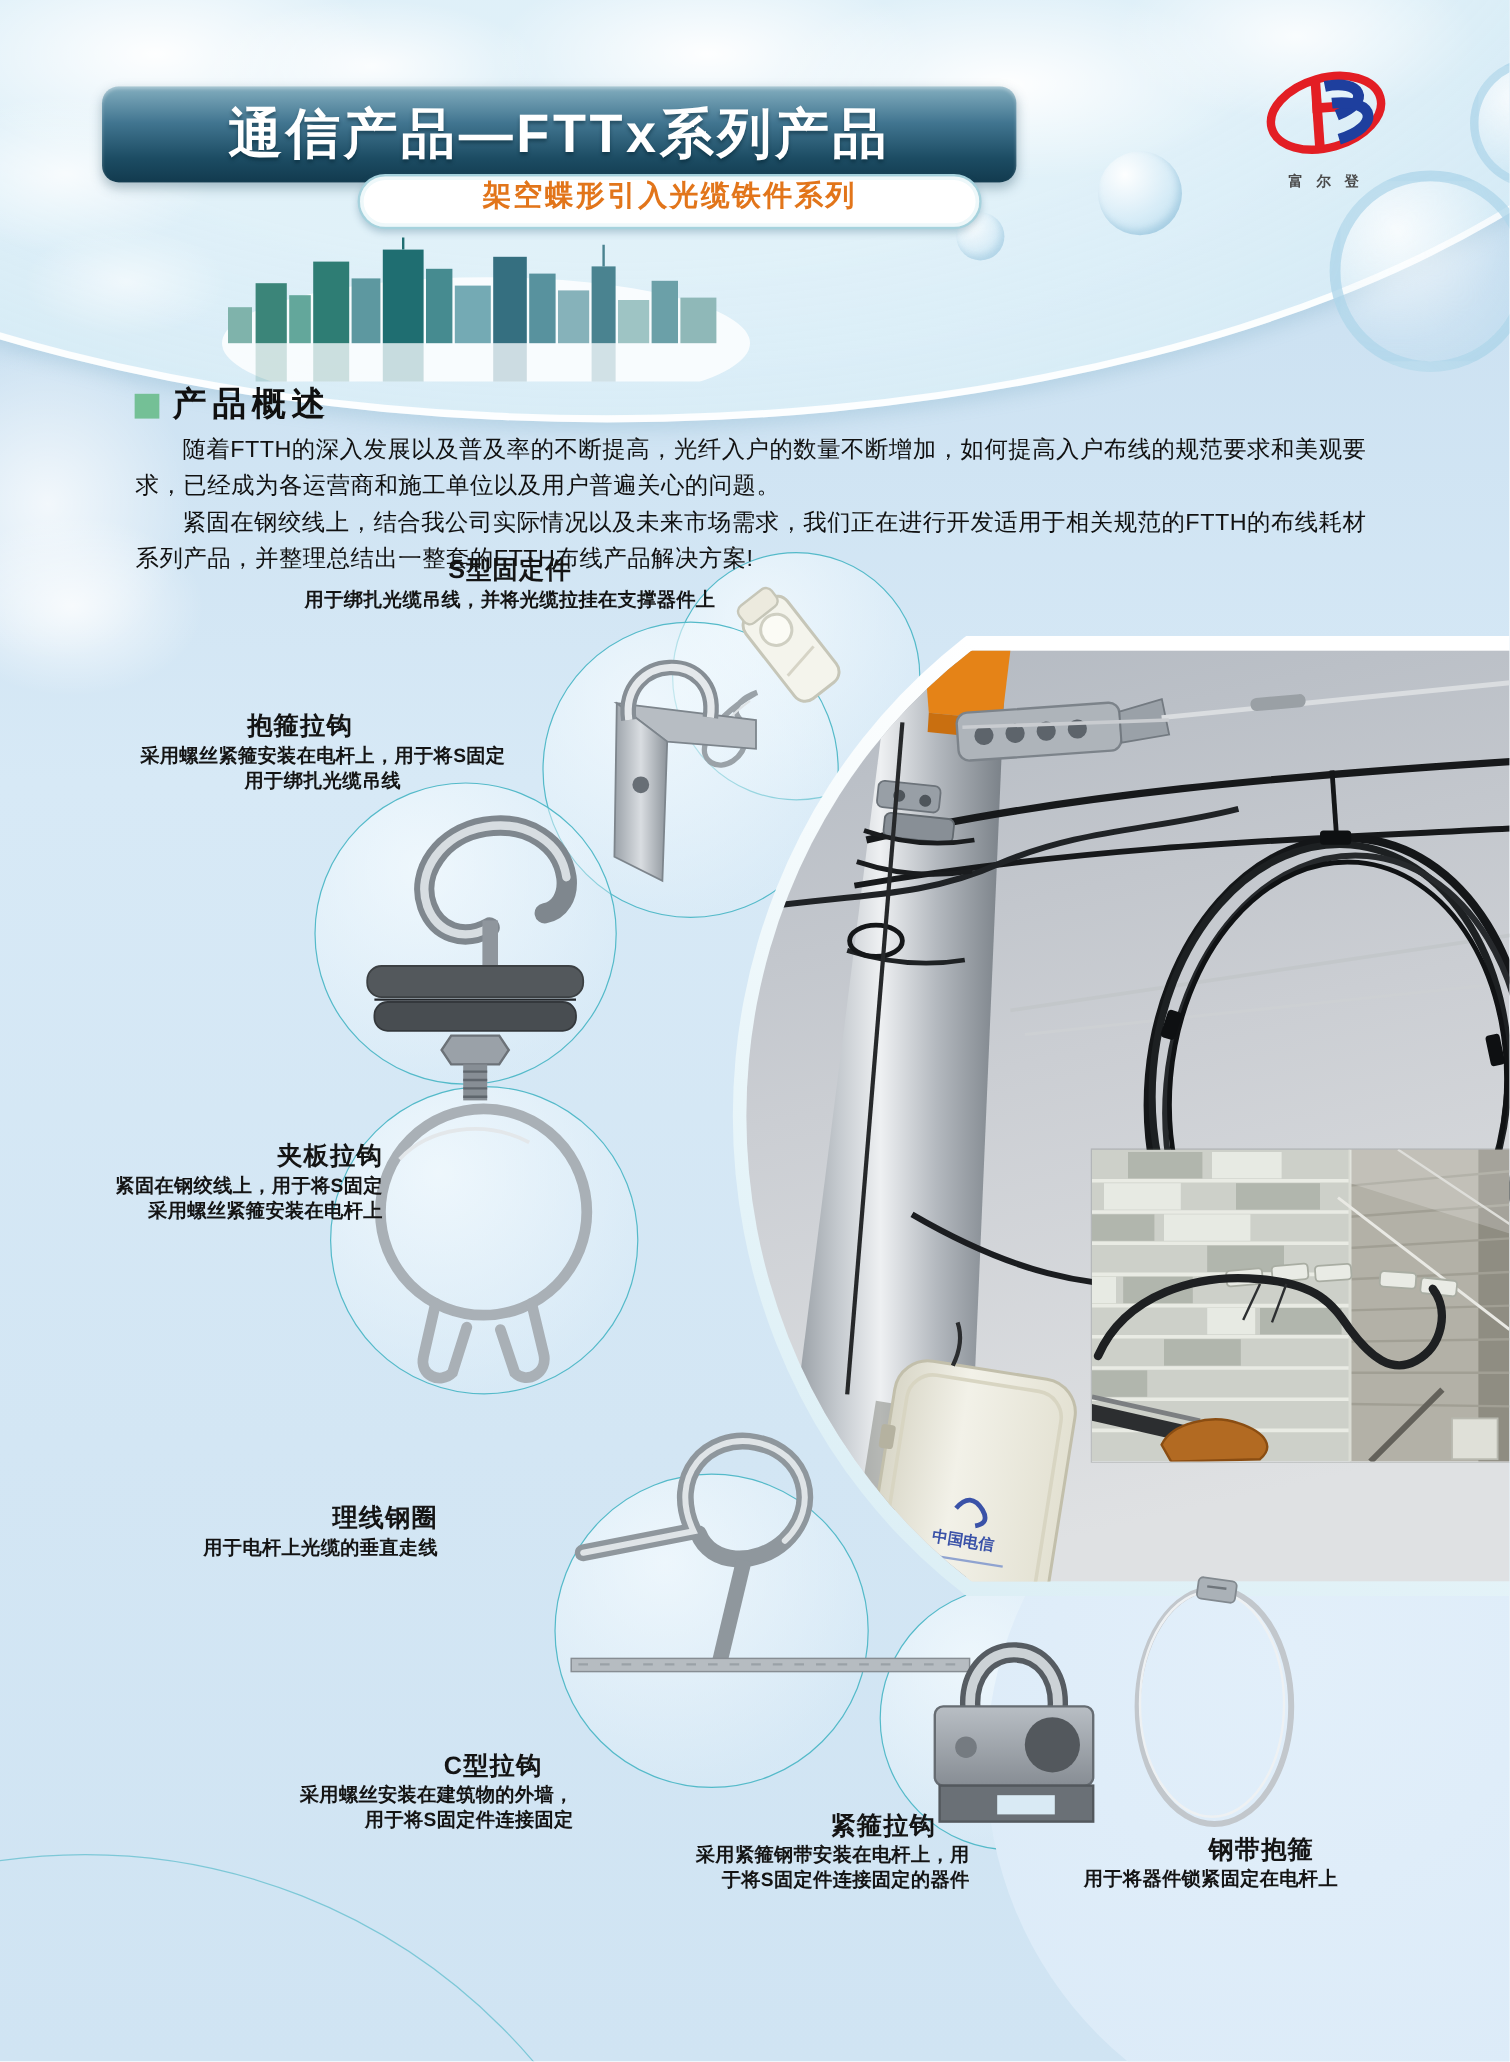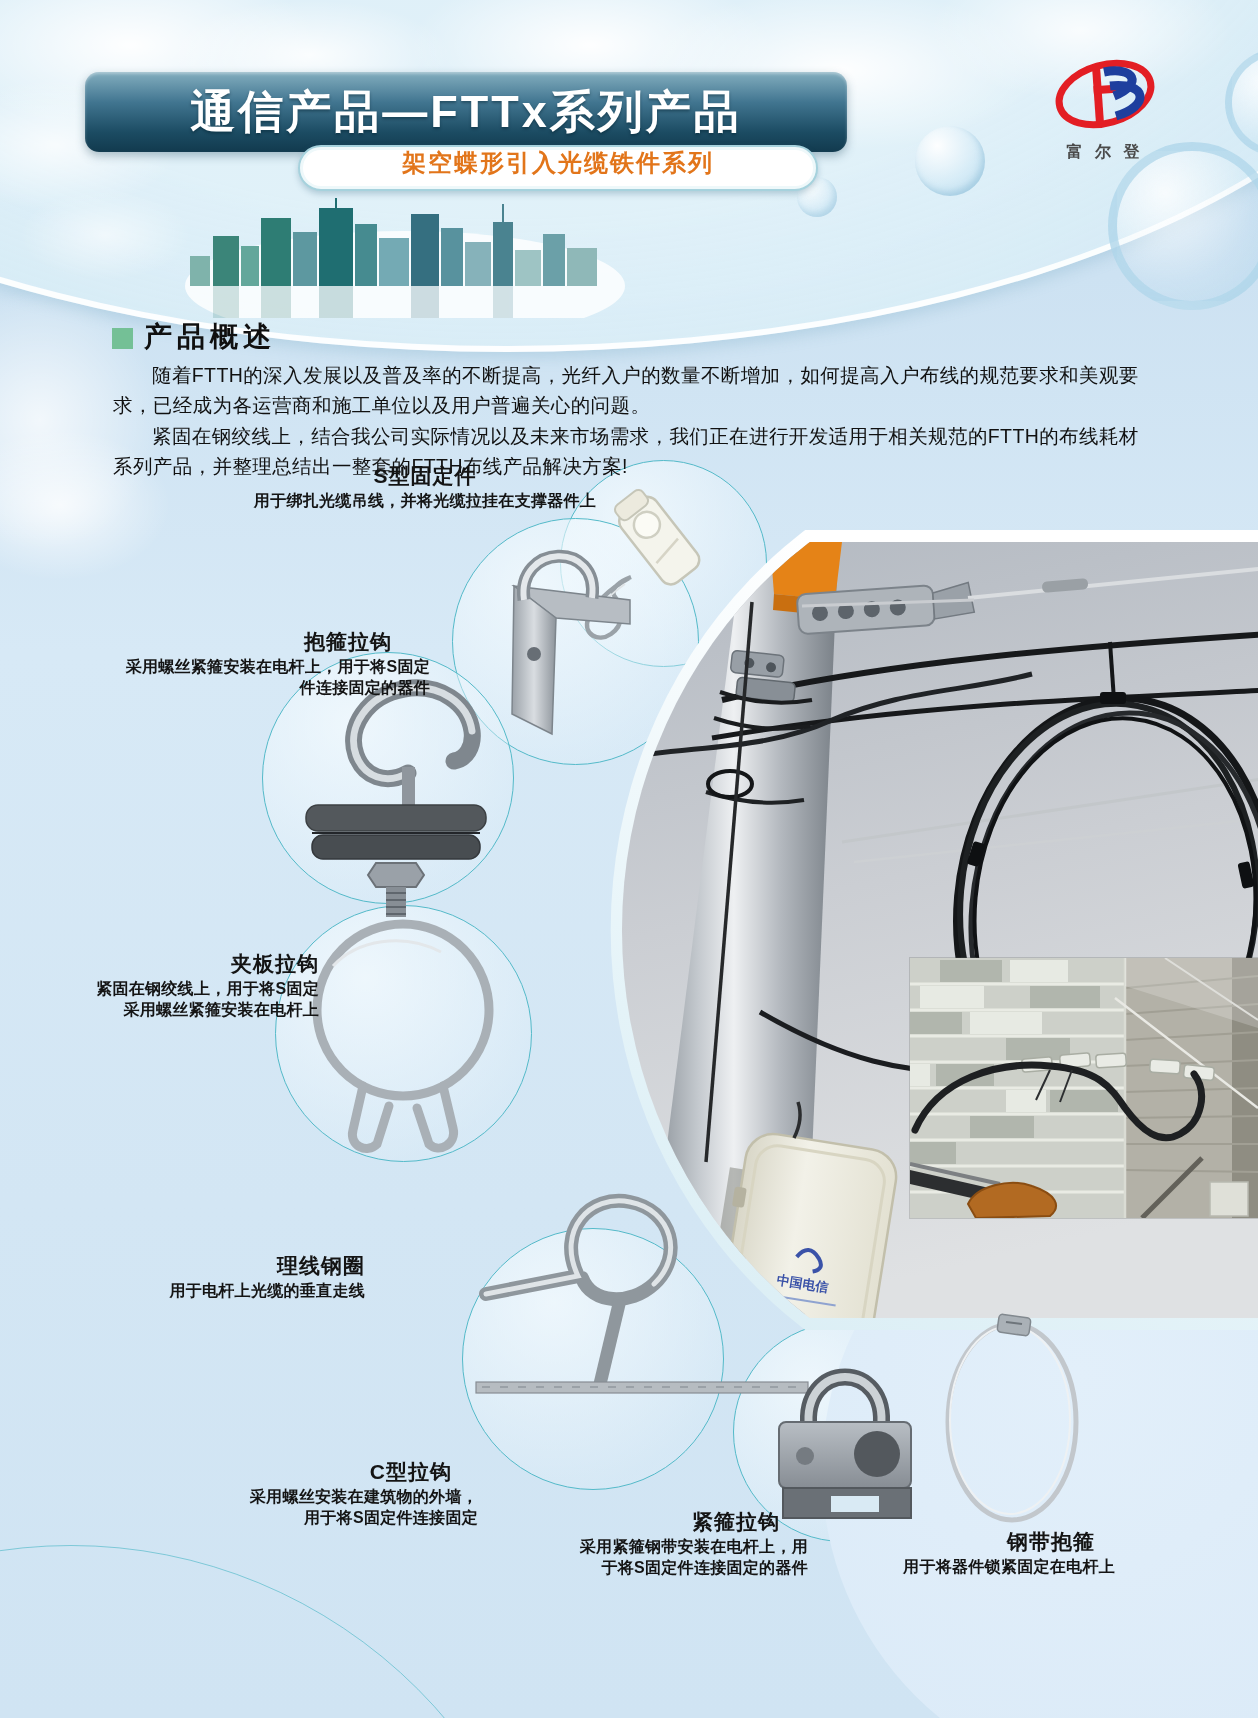--- a/index.html
+++ b/index.html
@@ -20,21 +20,21 @@
   .banner{position:absolute;left:85px;top:72px;width:762px;height:80px;border-radius:14px;
           background:linear-gradient(180deg,#83aebf 0%,#417590 38%,#1c4c63 75%,#123a4e 100%);
           box-shadow:0 4px 10px rgba(40,80,100,.35), inset 0 2px 3px rgba(255,255,255,.35);
           display:flex;align-items:center;justify-content:center;}
   .banner-title{color:#ffffff;font-size:45px;font-weight:bold;letter-spacing:3px;text-shadow:0 2px 3px rgba(0,30,45,.45);}
   .subpill{position:absolute;left:298px;top:145px;width:516px;height:42px;border-radius:24px;background:#ffffff;
            border:2px solid #a6d2dd;box-shadow:0 3px 6px rgba(60,110,135,.3), inset 0 0 0 3px #eef8fa;
            display:flex;align-items:flex-start;justify-content:center;}
   .subpill span{color:#e2751a;font-size:24px;font-weight:bold;letter-spacing:2px;}
   .logo-wrap{position:absolute;left:1038px;top:56px;width:134px;text-align:center;}
-  .logo-co{font-size:16px;color:#4a4a4a;letter-spacing:4px;margin-top:2px;font-weight:bold;}
+  .logo-co{font-size:12px;color:#4a4a4a;letter-spacing:4px;margin-top:2px;font-weight:bold;}
   .sec-bullet{position:absolute;left:112px;top:328px;width:21px;height:21px;}
   .sec-heading{position:absolute;left:144px;top:318px;font-size:28px;font-weight:bold;color:#101010;letter-spacing:5px;}
   .overview-text{position:absolute;left:113px;top:360px;width:1040px;font-size:19.5px;line-height:1.56;color:#111;}
   .overview-text p{margin:0;text-indent:2em;letter-spacing:.4px;}
   .pcircle{position:absolute;border-radius:50%;border:1.6px solid #54bac9;
            background:radial-gradient(circle at 35% 28%,rgba(246,252,255,.75),rgba(226,241,250,.28) 75%);}
   .plabel{position:absolute;color:#141414;line-height:1.32;}
   .plabel .pname{font-size:21px;font-weight:bold;letter-spacing:1px;}
   .plabel .pdesc{font-size:16px;font-weight:600;letter-spacing:.3px;}
   .t-right{text-align:right;} .t-center{text-align:center;}
@@ -374,24 +374,24 @@
     <ellipse cx="88" cy="128" rx="60" ry="94" fill="none" stroke="#eef1f3" stroke-width="2"></ellipse>
     <rect x="76" y="24" width="32" height="18" rx="4" fill="#aab1b7" stroke="#82898f" stroke-width="1.5" transform="rotate(8 92 33)"></rect>
     <line x1="84" y1="30" x2="100" y2="32" stroke="#6e757b" stroke-width="2"></line>
   </svg>
 
   <div class="plabel t-center z6" style="left:200px;top:462px;width:450px;">
     <div class="pname">S型固定件</div>
     <div class="pdesc">用于绑扎光缆吊线，并将光缆拉挂在支撑器件上</div>
   </div>
 
-  <div class="plabel t-right z6" style="left:108px;top:628px;width:322px;">
+  <div class="plabel t-right z6" style="left:108px;top:592px;width:322px;text-align:center;">
     <div class="pname" style="padding-right:38px;">抱箍拉钩</div>
     <div class="pdesc">采用螺丝紧箍安装在电杆上，用于将S固定</div>
-    <div class="pdesc">件连接固定的器件</div>
+    <div class="pdesc">用于绑扎光缆吊线</div>
   </div>
 
   <div class="plabel t-right z6" style="left:67px;top:950px;width:252px;">
     <div class="pname">夹板拉钩</div>
     <div class="pdesc">紧固在钢绞线上，用于将S固定</div>
     <div class="pdesc">采用螺丝紧箍安装在电杆上</div>
   </div>
 
   <div class="plabel t-right z6" style="left:113px;top:1252px;width:252px;">
     <div class="pname">理线钢圈</div>

